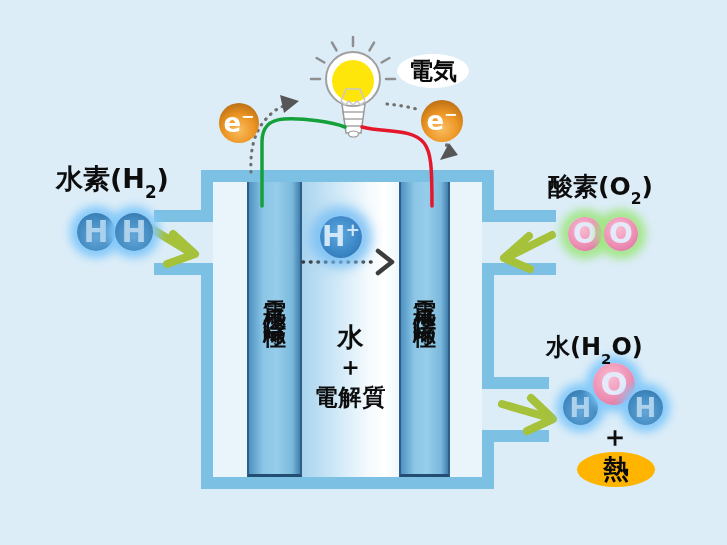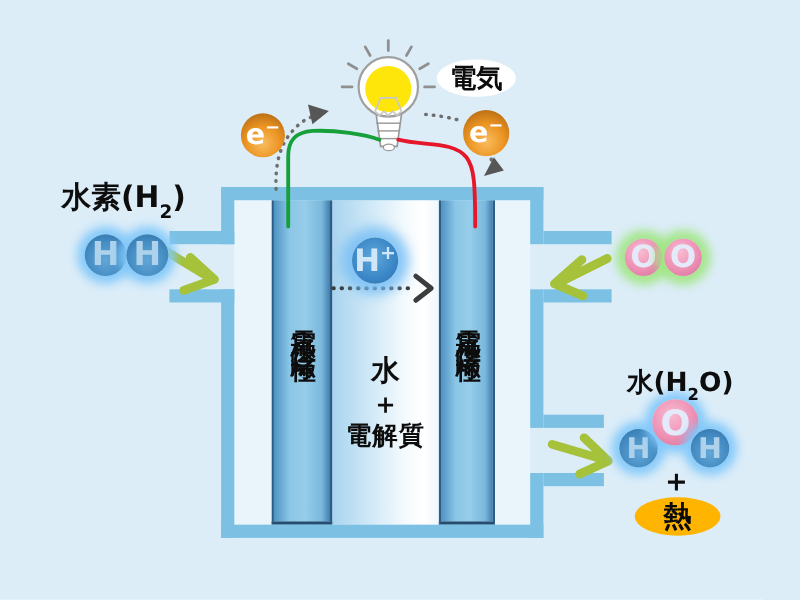--- a/index.html
+++ b/index.html
@@ -57,21 +57,21 @@
   .electron{
     background:radial-gradient(circle at 50% 68%,#f9bd60 0%,#ec9523 45%,#a35d0d 100%);
     color:#fff;
   }
   sup.mini{font-size:.62em;vertical-align:super;line-height:0;}
   sub.mini{font-size:.62em;line-height:0;position:relative;top:.22em;}
   
   .lbl{font-weight:bold;z-index:6;white-space:nowrap;color:#0d0d0d;}
   .lbl.hydrogen{left:56px;top:161px;font-size:27px;}
   .lbl.oxygen{left:548px;top:170px;font-size:25px;}
-  .lbl.water{left:570px;top:331px;font-size:24px;}
+  .lbl.water{left:546px;top:331px;font-size:24px;}
   .lbl.plus{left:598px;top:418px;width:34px;text-align:center;font-size:28px;}
   .electrolyte-text{
     left:302px;top:322px;width:97px;z-index:6;text-align:center;
     font-weight:bold;color:#0d0d0d;
   }
   .electrolyte-text .l1{font-size:26px;line-height:30px;}
   .electrolyte-text .l2{font-size:25px;line-height:30px;}
   .electrolyte-text .l3{font-size:23px;line-height:30px;letter-spacing:1px;}
 </style>
 </head>
@@ -195,18 +195,21 @@
   <div class="abs atom o waterglow" style="left:593px;top:363px;width:42px;height:42px;font-size:32px;">
     <span>O</span>
   </div>
   <div class="abs atom h" style="left:628px;top:390px;width:35px;height:35px;font-size:26px;">
     <span>H</span>
   </div>
 
   <div class="abs lbl hydrogen">
     <span>水素(H</span><sub class="mini">2</sub><span>)</span>
   </div>
+  <div class="abs lbl oxygen">
+    <span>酸素(O</span><sub class="mini">2</sub><span>)</span>
+  </div>
   <div class="abs lbl water">
     <span>水(H</span><sub class="mini">2</sub><span>O)</span>
   </div>
   <div class="abs lbl plus">＋</div>
 
 </div>
 
 </body></html>

